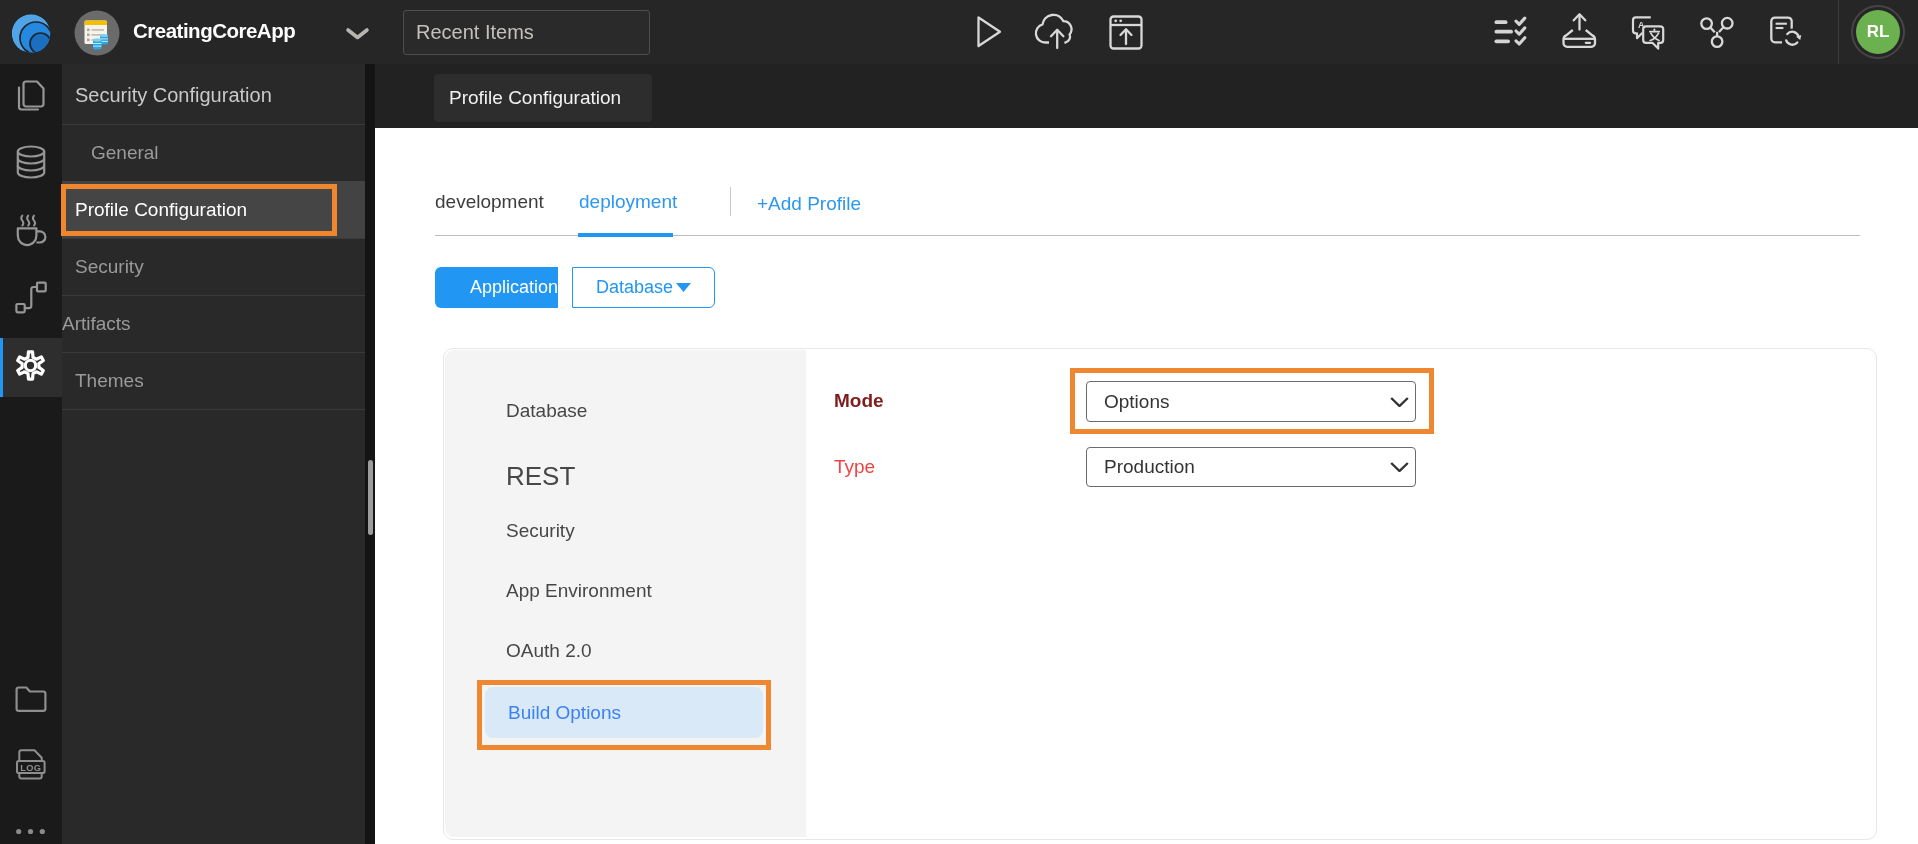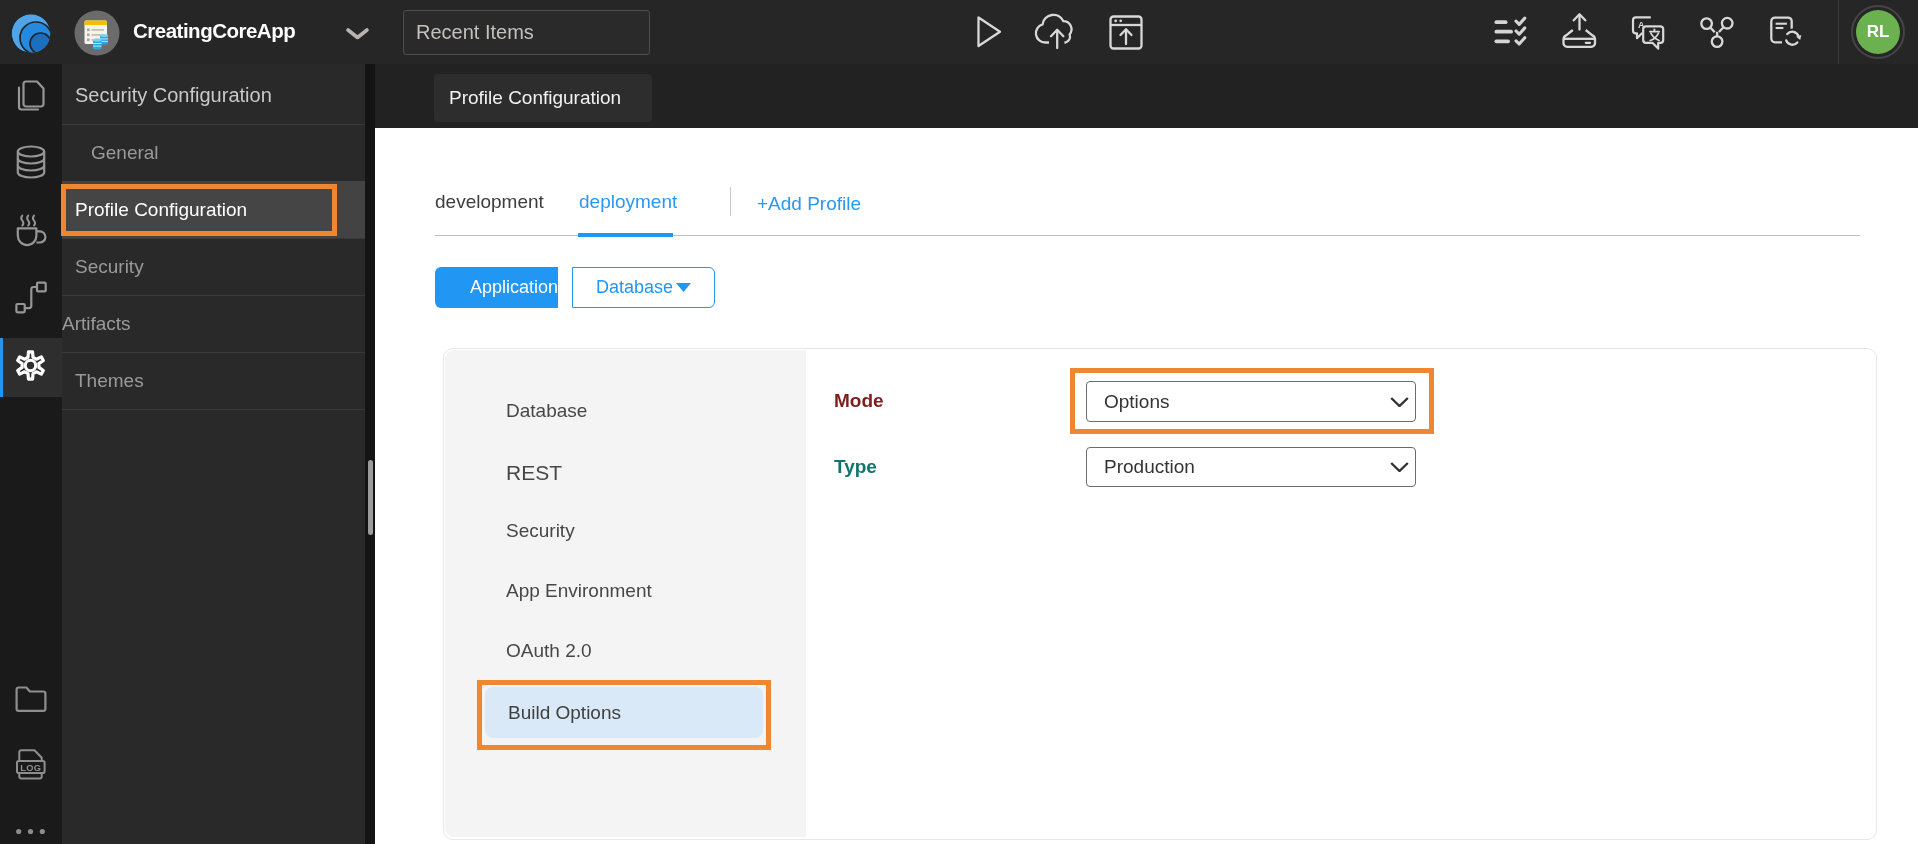--- a/index.html
+++ b/index.html
@@ -209,33 +209,33 @@
 <div class="abs" style="left:435px;top:267px;width:123px;height:41px;background:#2196f3;border-radius:6px 0 0 6px;color:#fff;font-size:18px;text-align:right;line-height:41px;">Application</div>
 <div class="abs" style="left:572px;top:267px;width:143px;height:41px;border:1.5px solid #2196f3;border-radius:0 6px 6px 0;box-sizing:border-box;background:#fff;"></div>
 <div class="abs" style="left:596px;top:267px;font-size:18px;color:#2196f3;line-height:41px;">Database</div>
 <svg class="abs" style="left:676px;top:283px;" width="15" height="9">
     <path d="M0,0 h15 l-7.5,9 z" fill="#2196f3"></path>
   </svg>
 
 <div class="abs" style="left:443px;top:348px;width:1434px;height:492px;border:1.5px solid #e7e7e7;border-radius:10px;box-sizing:border-box;background:#fff;"></div>
 <div class="abs" style="left:444.5px;top:349.5px;width:361px;height:487px;background:#f4f4f4;border-radius:9px 0 0 9px;"></div>
 <div class="abs" style="left:506px;top:400px;font-size:19px;color:#474747;">Database</div>
-<div class="abs" style="left:506px;top:461px;font-size:21px;color:#474747;">REST</div>
+<div class="abs" style="left:506px;top:461px;font-size:26px;color:#474747;">REST</div>
 <div class="abs" style="left:506px;top:520px;font-size:19px;color:#474747;">Security</div>
 <div class="abs" style="left:506px;top:580px;font-size:19px;color:#474747;">App Environment</div>
 <div class="abs" style="left:506px;top:640px;font-size:19px;color:#474747;">OAuth 2.0</div>
 <div class="abs" style="left:485px;top:687px;width:278px;height:51px;background:#dae9f7;border-radius:8px;"></div>
-<div class="abs" style="left:508px;top:687px;height:35px;line-height:51px;font-size:19px;color:#404040;">Build Options</div>
+<div class="abs" style="left:508px;top:687px;height:35px;line-height:51px;font-size:19px;color:#3b82f6;">Build Options</div>
 <div class="abs" style="left:477px;top:680px;width:294px;height:70px;border:5px solid #ef8630;box-sizing:border-box;"></div>
 
 <div class="abs" style="left:834px;top:390px;font-size:19px;font-weight:bold;color:#7f1d1d;">Mode</div>
 <div class="abs" style="left:1086px;top:381px;width:330px;height:41px;border:1.5px solid #6b6b6b;border-radius:4px;box-sizing:border-box;background:#fff;"></div>
 <div class="abs" style="left:1104px;top:381px;height:41px;line-height:41px;font-size:19px;color:#333;">Options</div>
 <svg class="abs" style="left:1390px;top:397px;" width="19" height="10">
     <path d="M1.2,1 l8.3,8 8.3,-8" fill="none" stroke="#333" stroke-width="2.4"></path>
   </svg>
 <div class="abs" style="left:1070px;top:368px;width:364px;height:66px;border:5px solid #ef8630;box-sizing:border-box;"></div>
-<div class="abs" style="left:834px;top:456px;font-size:19px;font-weight:bold;color:#0f766e;">Type</div>
+<div class="abs" style="left:834px;top:456px;font-size:19px;font-weight:normal;color:#ef4444;">Type</div>
 <div class="abs" style="left:1086px;top:447px;width:330px;height:40px;border:1.5px solid #6b6b6b;border-radius:4px;box-sizing:border-box;background:#fff;"></div>
 <div class="abs" style="left:1104px;top:447px;height:40px;line-height:40px;font-size:19px;color:#333;">Production</div>
 <svg class="abs" style="left:1390px;top:462px;" width="19" height="10">
     <path d="M1.2,1 l8.3,8 8.3,-8" fill="none" stroke="#333" stroke-width="2.4"></path>
   </svg>
 
 </body></html>

